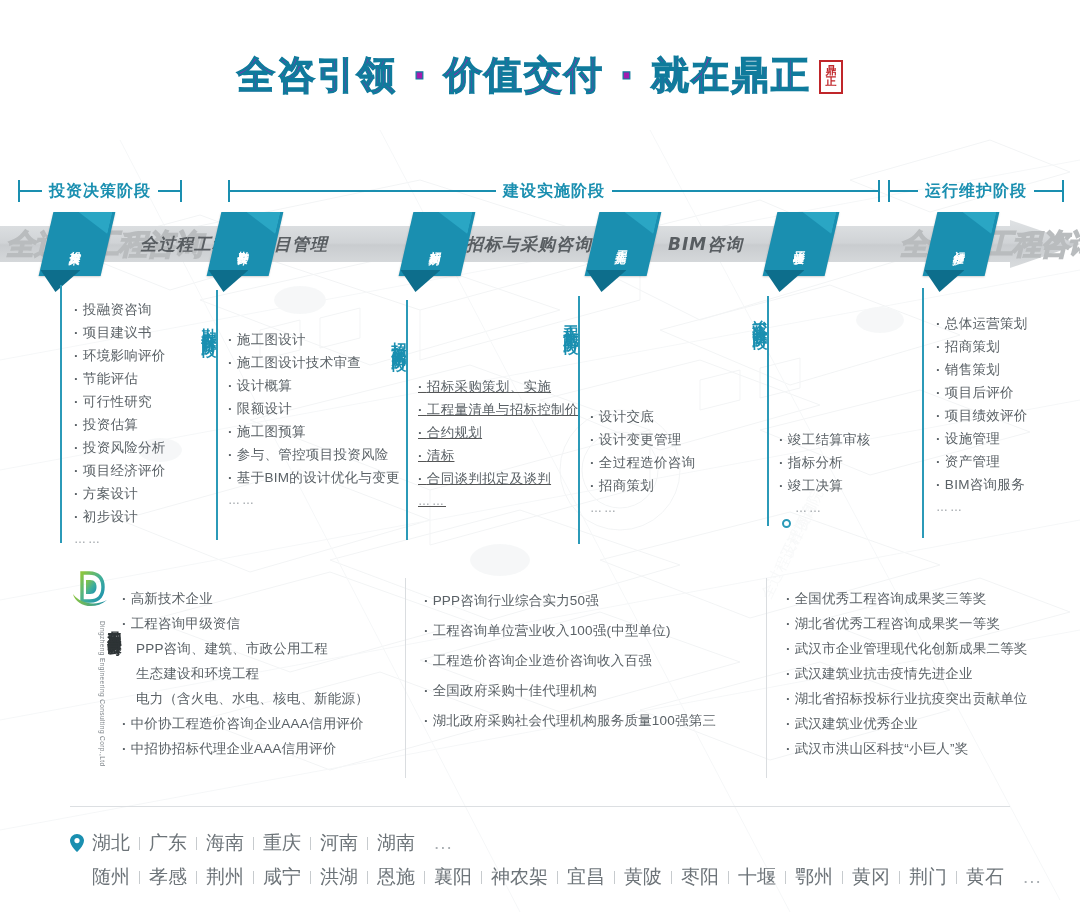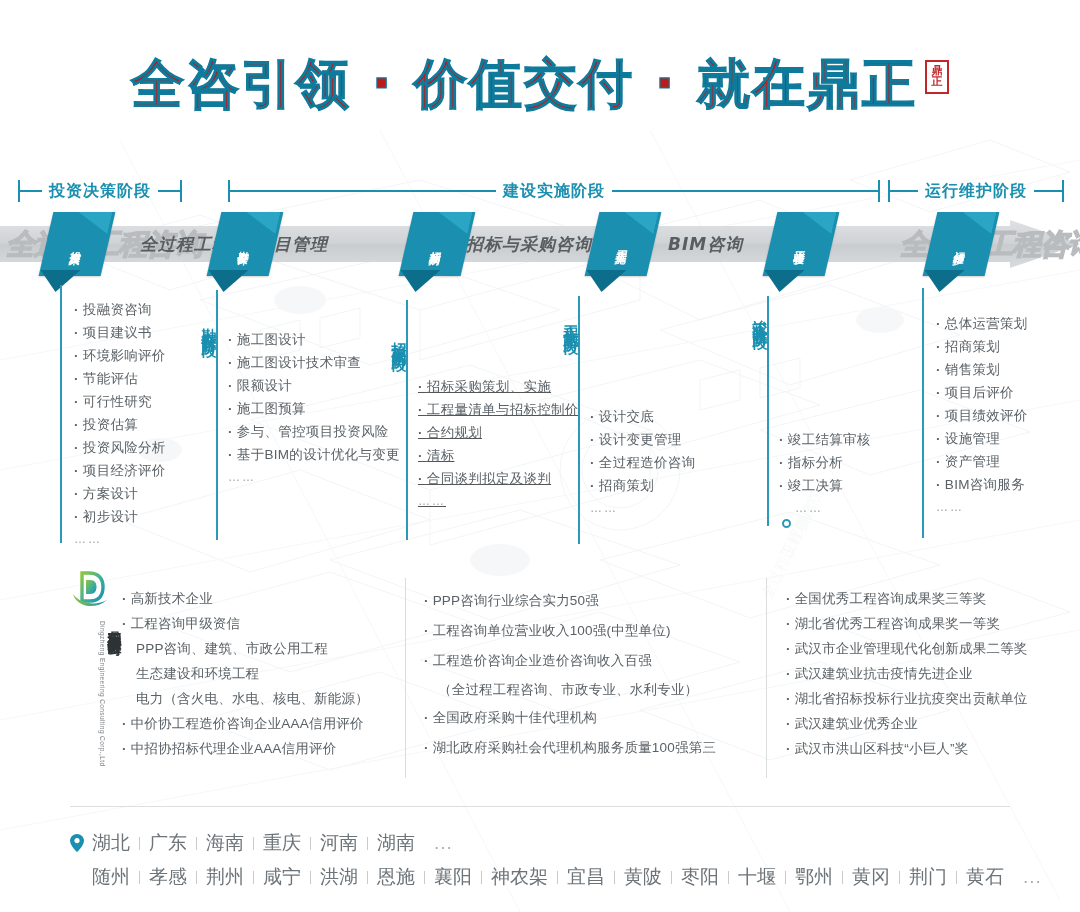--- a/index.html
+++ b/index.html
@@ -17,22 +17,22 @@
     opacity:.5;
   }
   #bg-watermark svg{ width:100%; height:100%; display:block; }
 
   
   #title-wrap{
     position:absolute; top:54px; left:0; width:1080px; text-align:center; z-index:3;
   }
   #main-title{
     display:inline-block;
-    font-size:53px; font-weight:bold; letter-spacing:2px;
-    color:#b91c1c;
+    font-size:38px; font-weight:bold; letter-spacing:2px;
+    color:#a21caf;
     font-family:"DejaVu Sans","Liberation Sans",sans-serif;
     line-height:1.15;
     -webkit-text-stroke:1.2px #0f7b9c;
   }
   #seal{
     display:inline-block; vertical-align:top;
     width:24px; height:34px; margin-left:8px; margin-top:6px;
     border:2px solid #c0262a; color:#c0262a;
     font-size:11px; line-height:11px; font-weight:bold;
     padding:3px 1px; text-align:center;
@@ -337,20 +337,21 @@
     <li class="ellip">……</li>
   </ul>
 </div>
 
 <div class="stage-col">
   <div class="vline" style="left:216px;top:290px;height:250px;"></div>
   <div class="vlabel" style="left:199px;top:316px;">勘察设计阶段</div>
   <ul class="bullets" style="left:228px;top:328px;">
     <li>施工图设计</li>
     <li>施工图设计技术审查</li>
+    <li>设计概算</li>
     <li>限额设计</li>
     <li>施工图预算</li>
     <li>参与、管控项目投资风险</li>
     <li>基于BIM的设计优化与变更</li>
     <li class="ellip">……</li>
   </ul>
 </div>
 
 <div class="stage-col">
   <div class="vline" style="left:406px;top:300px;height:240px;"></div>
@@ -441,21 +442,20 @@
     <li class="sub">生态建设和环境工程</li>
     <li class="sub">电力（含火电、水电、核电、新能源）</li>
     <li>中价协工程造价咨询企业AAA信用评价</li>
     <li>中招协招标代理企业AAA信用评价</li>
   </ul>
 
   <ul class="cred-col" style="left:424px;top:26px;">
     <li>PPP咨询行业综合实力50强</li>
     <li>工程咨询单位营业收入100强(中型单位)</li>
     <li>工程造价咨询企业造价咨询收入百强</li>
-    <li class="sub">（全过程工程咨询、市政专业、水利专业）</li>
     <li>全国政府采购十佳代理机构</li>
     <li>湖北政府采购社会代理机构服务质量100强第三</li>
   </ul>
 
   <ul class="cred-col tight" style="left:786px;top:26px;">
     <li>全国优秀工程咨询成果奖三等奖</li>
     <li>湖北省优秀工程咨询成果奖一等奖</li>
     <li>武汉市企业管理现代化创新成果二等奖</li>
     <li>武汉建筑业抗击疫情先进企业</li>
     <li>湖北省招标投标行业抗疫突出贡献单位</li>

